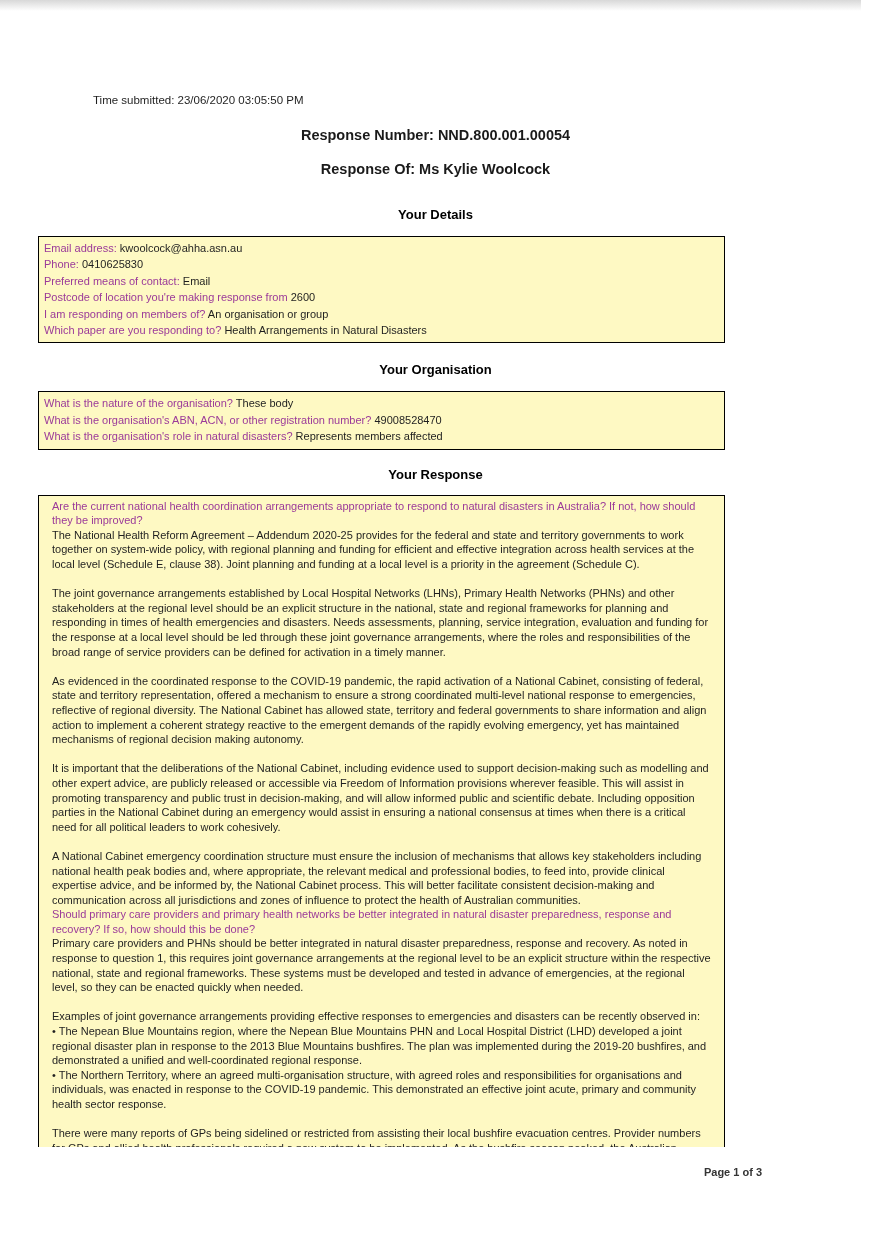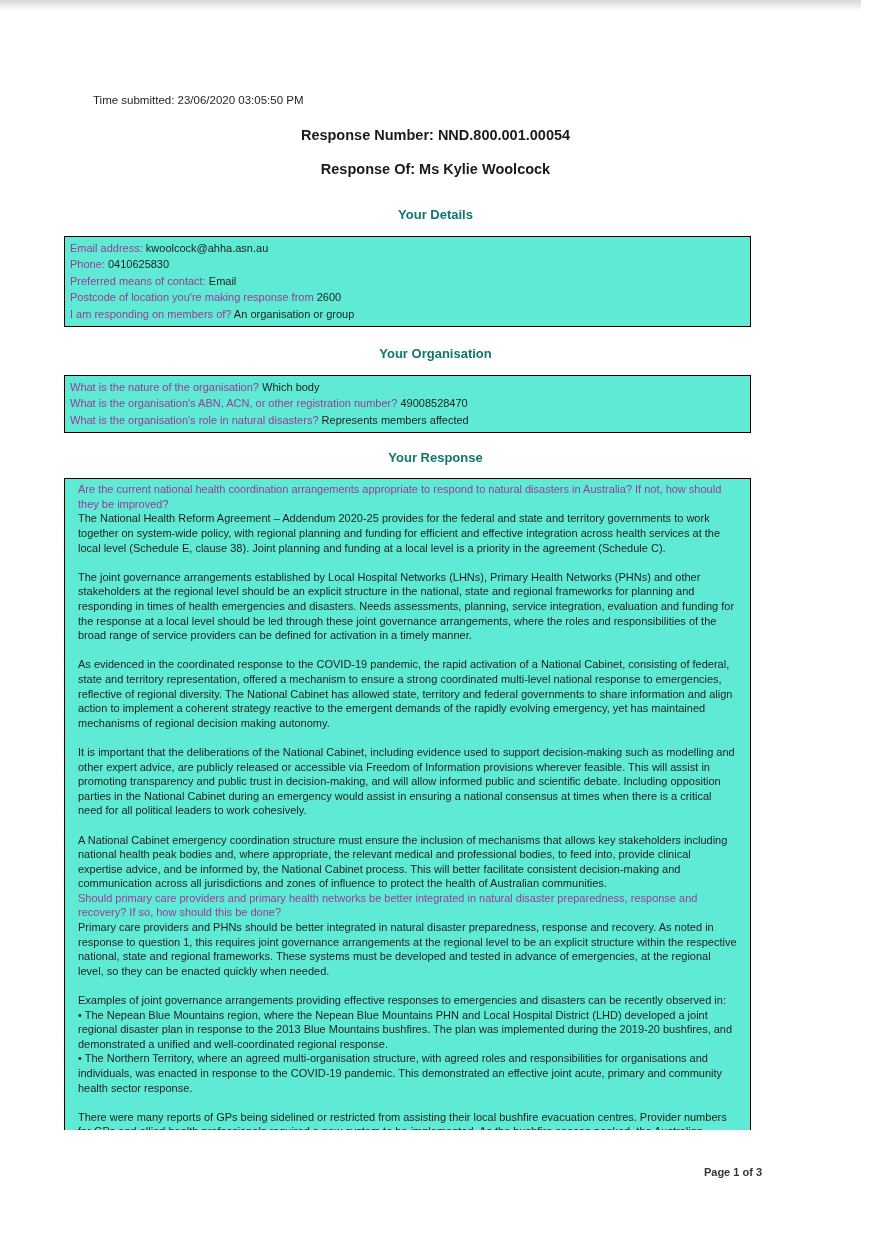--- a/index.html
+++ b/index.html
@@ -41,31 +41,31 @@
     margin: 20px 0 0 0;
     color: #1a1a1a;
   }
   .doc-title.second { margin-top: 17px; }
   .section-heading {
     text-align: center;
     font-weight: bold;
     font-size: 13px;
     line-height: 15px;
     margin: 0;
-    color: #0f766e;
+    color: #000000;
   }
   #details-heading { margin-top: 29px; }
   #organisation-heading { margin-top: 19px; }
   #response-heading { margin-top: 17px; }
   .box {
-    margin-left: 64px;
+    margin-left: 38px;
     width: 687px;
     border: 1px solid #000000;
     box-sizing: border-box;
-    background: #5eead4;
+    background: #fef9c3;
   }
   #details-box { margin-top: 14px; padding: 3px 5px 4px 5px; }
   #organisation-box { margin-top: 14px; padding: 3px 5px 4px 5px; }
   #response-box {
     margin-top: 13px;
     padding: 3px 13px;
     height: 652px;
     border-bottom: none;
     overflow: hidden;
   }
@@ -106,25 +106,26 @@
     <div class="doc-title">Response Number: NND.800.001.00054</div>
     <div class="doc-title second">Response Of: Ms Kylie Woolcock</div>
 
     <h2 class="section-heading" id="details-heading">Your Details</h2>
     <div class="box" id="details-box">
         <div class="field-row"><span class="field-label">Email address:</span><span class="field-value"> kwoolcock@ahha.asn.au</span></div>
         <div class="field-row"><span class="field-label">Phone:</span><span class="field-value"> 0410625830</span></div>
         <div class="field-row"><span class="field-label">Preferred means of contact:</span><span class="field-value"> Email</span></div>
         <div class="field-row"><span class="field-label">Postcode of location you're making response from</span><span class="field-value"> 2600</span></div>
         <div class="field-row"><span class="field-label">I am responding on members of?</span><span class="field-value"> An organisation or group</span></div>
+        <div class="field-row"><span class="field-label">Which paper are you responding to?</span><span class="field-value"> Health Arrangements in Natural Disasters</span></div>
       </div>
 
     <h2 class="section-heading" id="organisation-heading">Your Organisation</h2>
     <div class="box" id="organisation-box">
-        <div class="field-row"><span class="field-label">What is the nature of the organisation?</span><span class="field-value"> Which body</span></div>
+        <div class="field-row"><span class="field-label">What is the nature of the organisation?</span><span class="field-value"> These body</span></div>
         <div class="field-row"><span class="field-label">What is the organisation's ABN, ACN, or other registration number?</span><span class="field-value"> 49008528470</span></div>
         <div class="field-row"><span class="field-label">What is the organisation's role in natural disasters?</span><span class="field-value"> Represents members affected</span></div>
       </div>
 
     <h2 class="section-heading" id="response-heading">Your Response</h2>
     <div class="box" id="response-box">
         <p class="para question">Are the current national health coordination arrangements appropriate to respond to natural disasters in Australia? If not, how should they be improved?</p>
         <p class="para answer">The National Health Reform Agreement – Addendum 2020-25 provides for the federal and state and territory governments to work together on system-wide policy, with regional planning and funding for efficient and effective integration across health services at the local level (Schedule E, clause 38). Joint planning and funding at a local level is a priority in the agreement (Schedule C).</p>
         <p class="para answer gap">The joint governance arrangements established by Local Hospital Networks (LHNs), Primary Health Networks (PHNs) and other stakeholders at the regional level should be an explicit structure in the national, state and regional frameworks for planning and responding in times of health emergencies and disasters. Needs assessments, planning, service integration, evaluation and funding for the response at a local level should be led through these joint governance arrangements, where the roles and responsibilities of the broad range of service providers can be defined for activation in a timely manner.</p>
         <p class="para answer gap">As evidenced in the coordinated response to the COVID-19 pandemic, the rapid activation of a National Cabinet, consisting of federal, state and territory representation, offered a mechanism to ensure a strong coordinated multi-level national response to emergencies, reflective of regional diversity. The National Cabinet has allowed state, territory and federal governments to share information and align action to implement a coherent strategy reactive to the emergent demands of the rapidly evolving emergency, yet has maintained mechanisms of regional decision making autonomy.</p>

